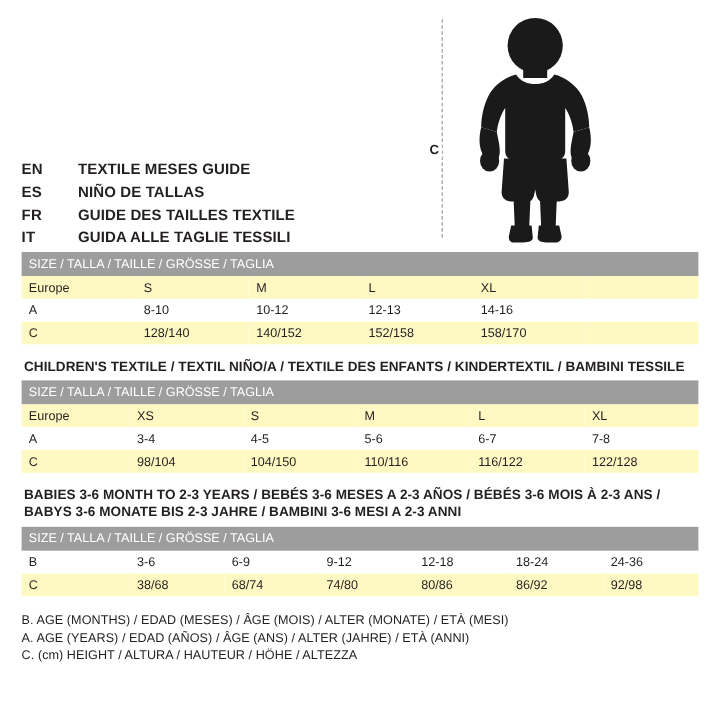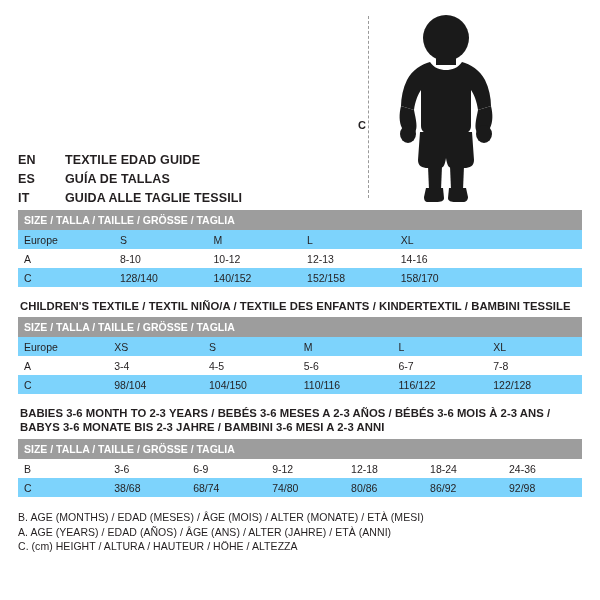--- a/index.html
+++ b/index.html
@@ -111,26 +111,26 @@
   table.size-table td {
     font-size: 10.5px;
     padding: 2px 0 2px 6px;
     color: #231f20;
     vertical-align: middle;
     height: 15px;
   }
   tr.head-row td {
     background: #9d9d9d;
     color: #ffffff;
-    font-weight: bold;
+    font-weight: normal;
     font-size: 10.5px;
     height: 16px;
   }
   tr.shaded td {
-    background: #7dd3fc;
+    background: #fef9c3;
   }
   tr.plain td {
     background: #ffffff;
   }
 
   
   .footer {
     margin-top: 6px;
   }
   .footer div {
@@ -142,25 +142,29 @@
 </style>
 </head>
 <body>
 
 <div class="page">
 
   <div class="header">
     <div class="lang-block">
       <div class="lang-row">
         <span class="lang-code">EN</span>
-        <span class="lang-title">TEXTILE EDAD GUIDE</span>
+        <span class="lang-title">TEXTILE MESES GUIDE</span>
       </div>
       <div class="lang-row">
         <span class="lang-code">ES</span>
-        <span class="lang-title">GUÍA DE TALLAS</span>
+        <span class="lang-title">NIÑO DE TALLAS</span>
+      </div>
+      <div class="lang-row">
+        <span class="lang-code">FR</span>
+        <span class="lang-title">GUIDE DES TAILLES TEXTILE</span>
       </div>
       <div class="lang-row">
         <span class="lang-code">IT</span>
         <span class="lang-title">GUIDA ALLE TAGLIE TESSILI</span>
       </div>
     </div>
 
     <div class="figure-area">
       <div class="figure-wrap">
         <div class="dashed-line"></div>

